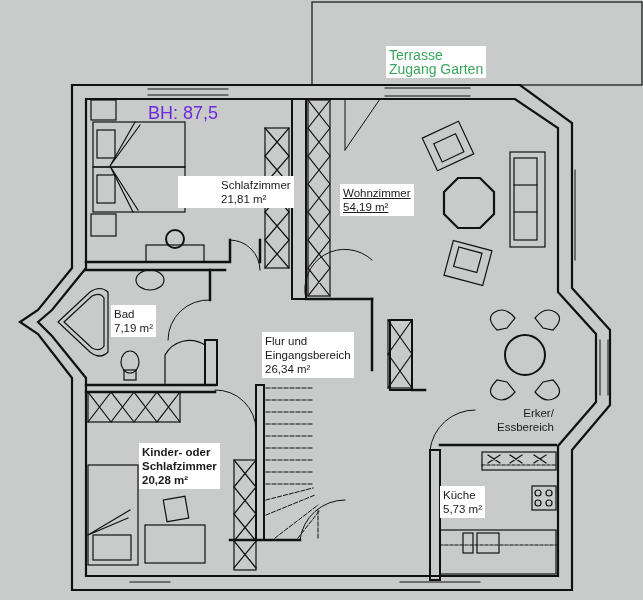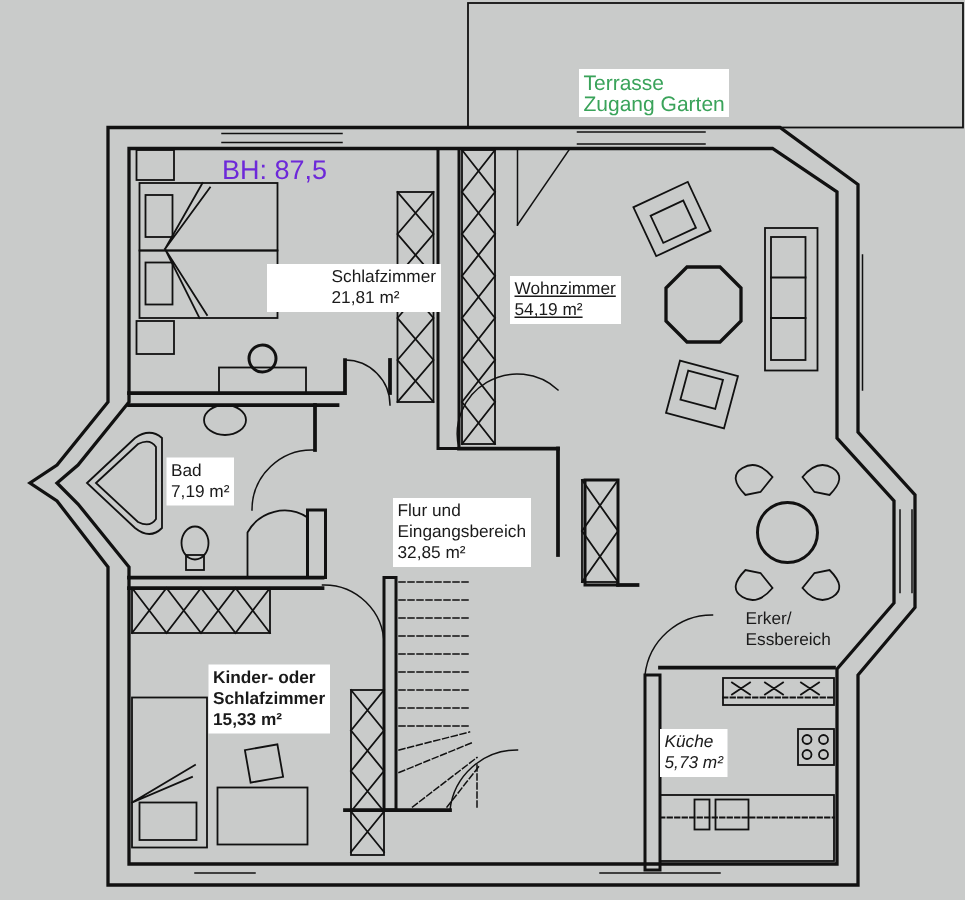--- a/index.html
+++ b/index.html
@@ -200,30 +200,30 @@
 </div>
 
 <div class="lbl" style="left:111px;top:305px;">
   <span>Bad</span>
   <span>7,19 m²</span>
 </div>
 
 <div class="lbl" style="left:262px;top:332px;">
   <span>Flur und</span>
   <span>Eingangsbereich</span>
-  <span>32,85 m²</span>
-</div>
-
-<div class="lbl" style="left:494px;top:404px;background:transparent;">
+  <span>26,34 m²</span>
+</div>
+
+<div class="lbl" style="left:494px;top:404px;background:transparent;text-align:right;">
   <span>Erker/</span>
   <span>Essbereich</span>
 </div>
 
 <div class="lbl" style="left:139px;top:443px;font-weight:bold;">
   <span>Kinder- oder</span>
   <span>Schlafzimmer</span>
-  <span>15,33 m²</span>
-</div>
-
-<div class="lbl" style="left:440px;top:486px;font-style:italic;">
+  <span>20,28 m²</span>
+</div>
+
+<div class="lbl" style="left:440px;top:486px;">
   <span>Küche</span>
   <span>5,73 m²</span>
 </div>
 
 </body></html>

